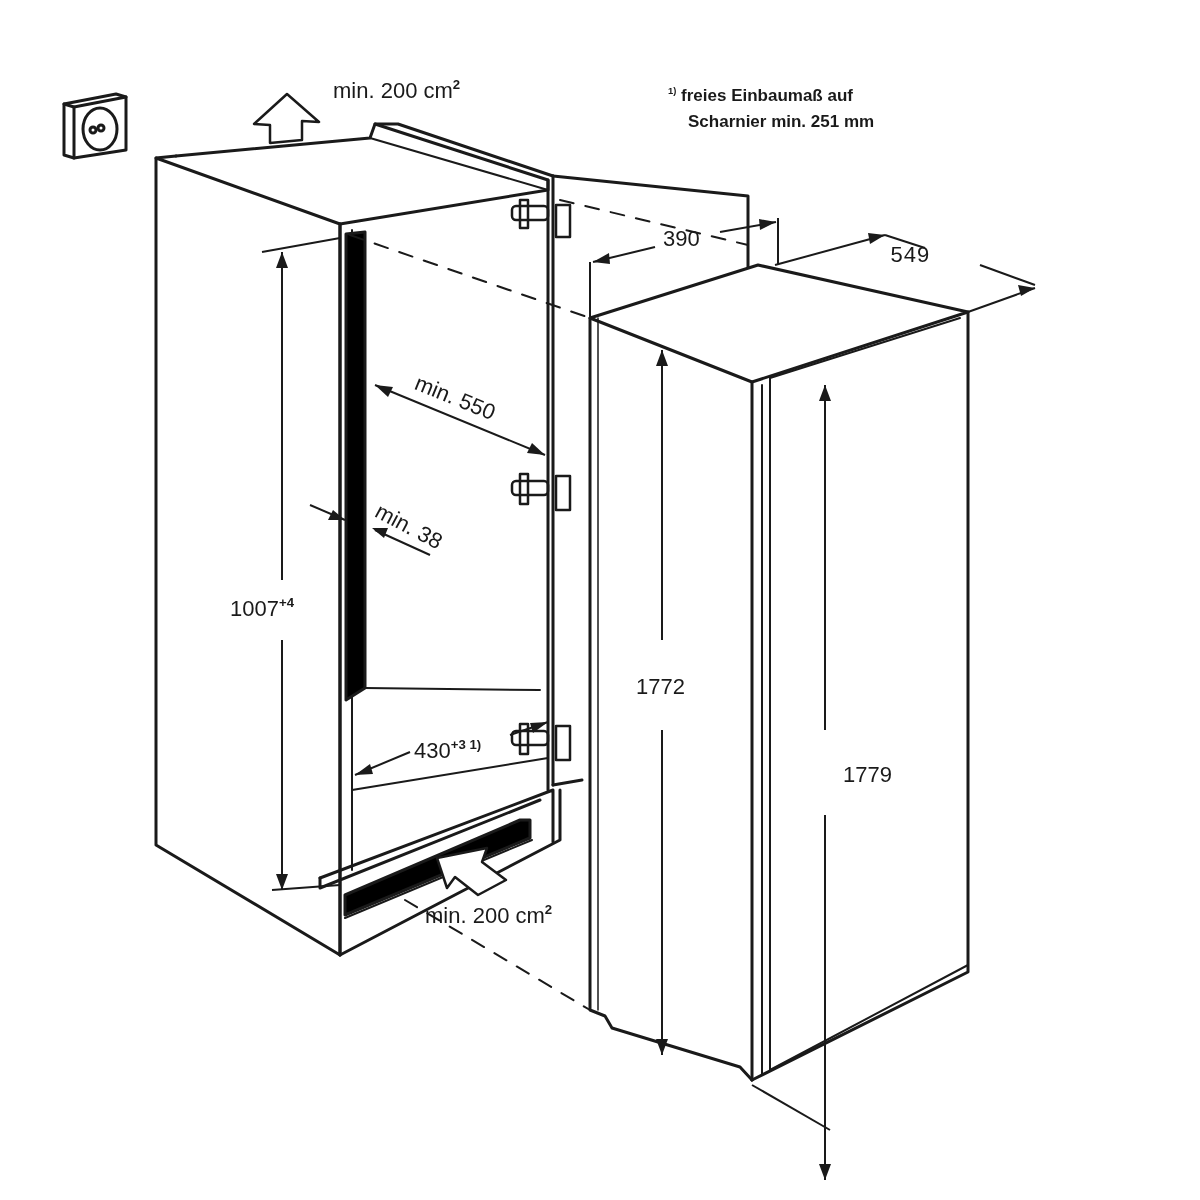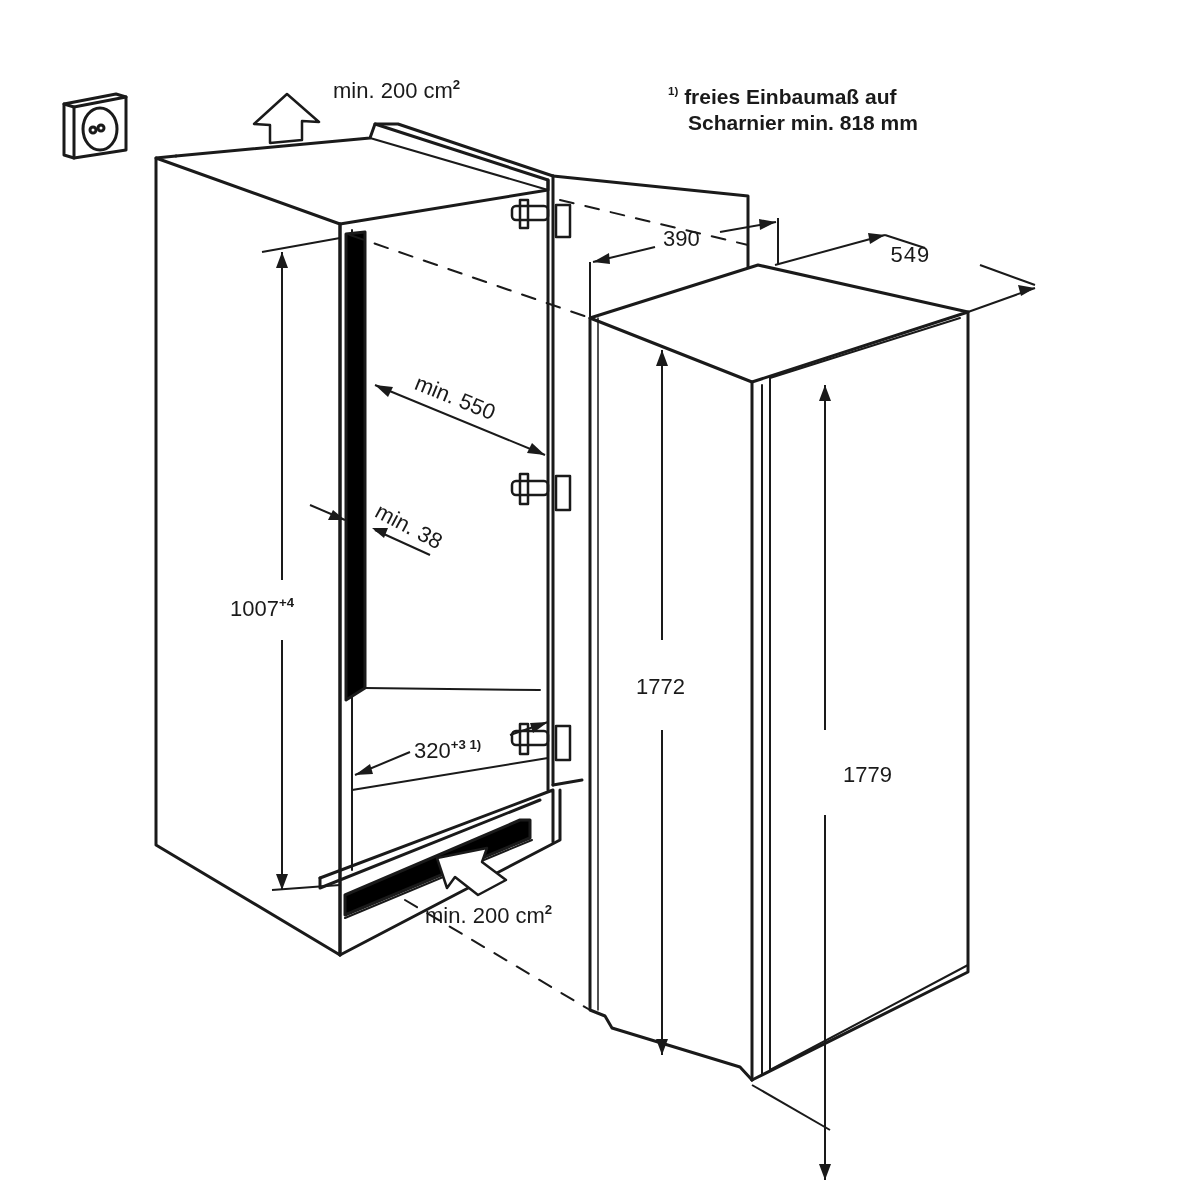--- a/index.html
+++ b/index.html
@@ -1,21 +1,21 @@
 <!DOCTYPE html>
 <html><head>
   <meta charset="utf-8">
   <style>
     html, body { margin: 0; padding: 0; background: #ffffff; }
     #canvas { position: relative; width: 1200px; height: 1200px; background: #ffffff; overflow: hidden; }
     svg { position: absolute; left: 0; top: 0; }
     .lbl { position: absolute; font-family: "Liberation Sans", sans-serif; color: #1a1a1a; white-space: nowrap; line-height: 1; }
     .lbl sup { font-size: 0.6em; vertical-align: 0.7em; font-weight: bold; }
     .dim { font-size: 22px; }
-    .note { font-size: 21px; font-weight: bold; line-height: 26px; }
+    .note { font-size: 17px; font-weight: bold; line-height: 26px; }
     .note sup { font-size: 0.55em; vertical-align: 0.8em; }
     .rot550 { transform: rotate(22deg); transform-origin: left top; }
     .rot38 { transform: rotate(28deg); transform-origin: left top; }
   </style>
 </head>
 <body>
 
 <div id="canvas">
 
   <svg width="1200" height="1200" viewBox="0 0 1200 1200">
@@ -149,21 +149,21 @@
       <path d="M662 350 L656 366 L668 366 Z"></path>
       <path d="M662 1055 L656 1039 L668 1039 Z"></path>
       <path d="M825 385 L819 401 L831 401 Z"></path>
       <path d="M825 1180 L819 1164 L831 1164 Z"></path>
     </g>
   </svg>
 
   <div class="lbl note" style="left:668px; top:78px;">
     <sup>1)</sup>
     <span>freies Einbaumaß auf</span><br>
-    <span style="padding-left:20px;">Scharnier min. 818 mm</span>
+    <span style="padding-left:20px;">Scharnier min. 251 mm</span>
   </div>
 
   <div class="lbl dim" style="left:333px; top:78px;">
     <span>min. 200 cm</span><sup>2</sup>
   </div>
 
   <div class="lbl dim" style="left:425px; top:903px;">
     <span>min. 200 cm</span><sup>2</sup>
   </div>
 
@@ -173,21 +173,21 @@
 
   <div class="lbl dim rot550" style="left:420px; top:372px;">
     <span>min. 550</span>
   </div>
 
   <div class="lbl dim rot38" style="left:382px; top:500px;">
     <span>min. 38</span>
   </div>
 
   <div class="lbl dim" style="left:414px; top:738px;">
-    <span>320</span><sup>+3 1)</sup>
+    <span>430</span><sup>+3 1)</sup>
   </div>
 
   <div class="lbl dim" style="left:663px; top:228px;">
     <span>390</span>
   </div>
 
   <div class="lbl dim" style="left:890px; top:246px;font-family:Liberation Mono, monospace;">
     <span>549</span>
   </div>
 

